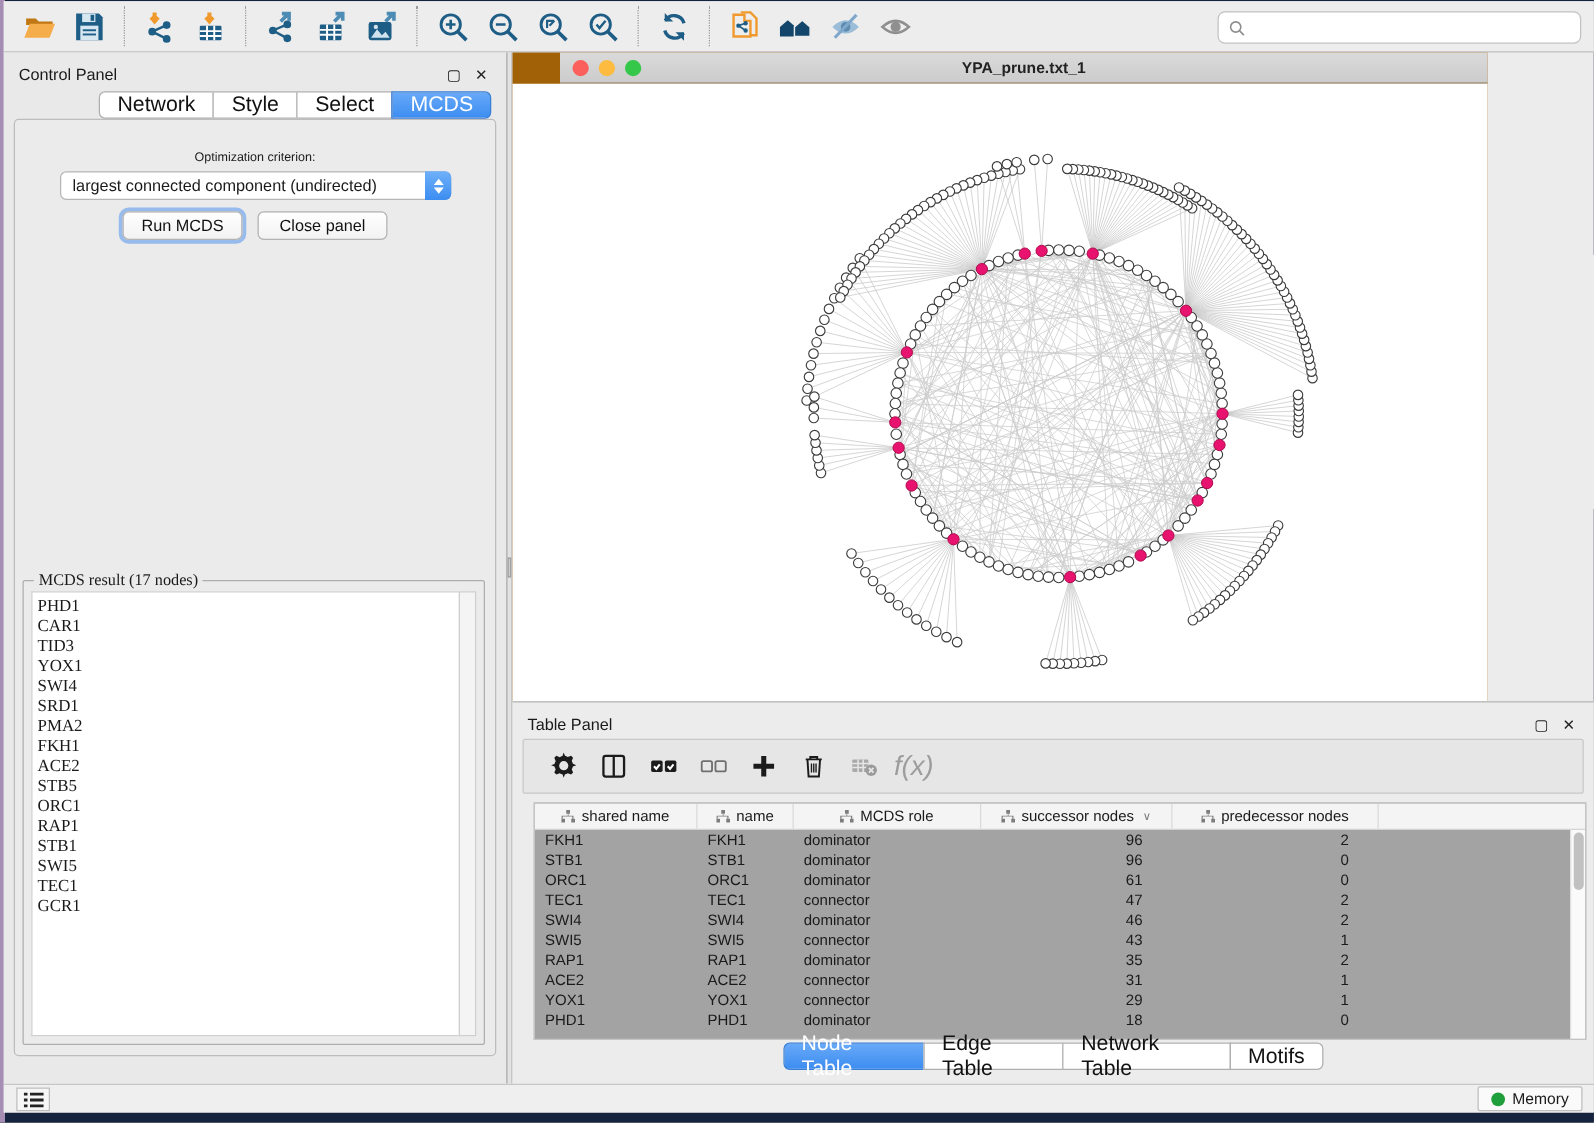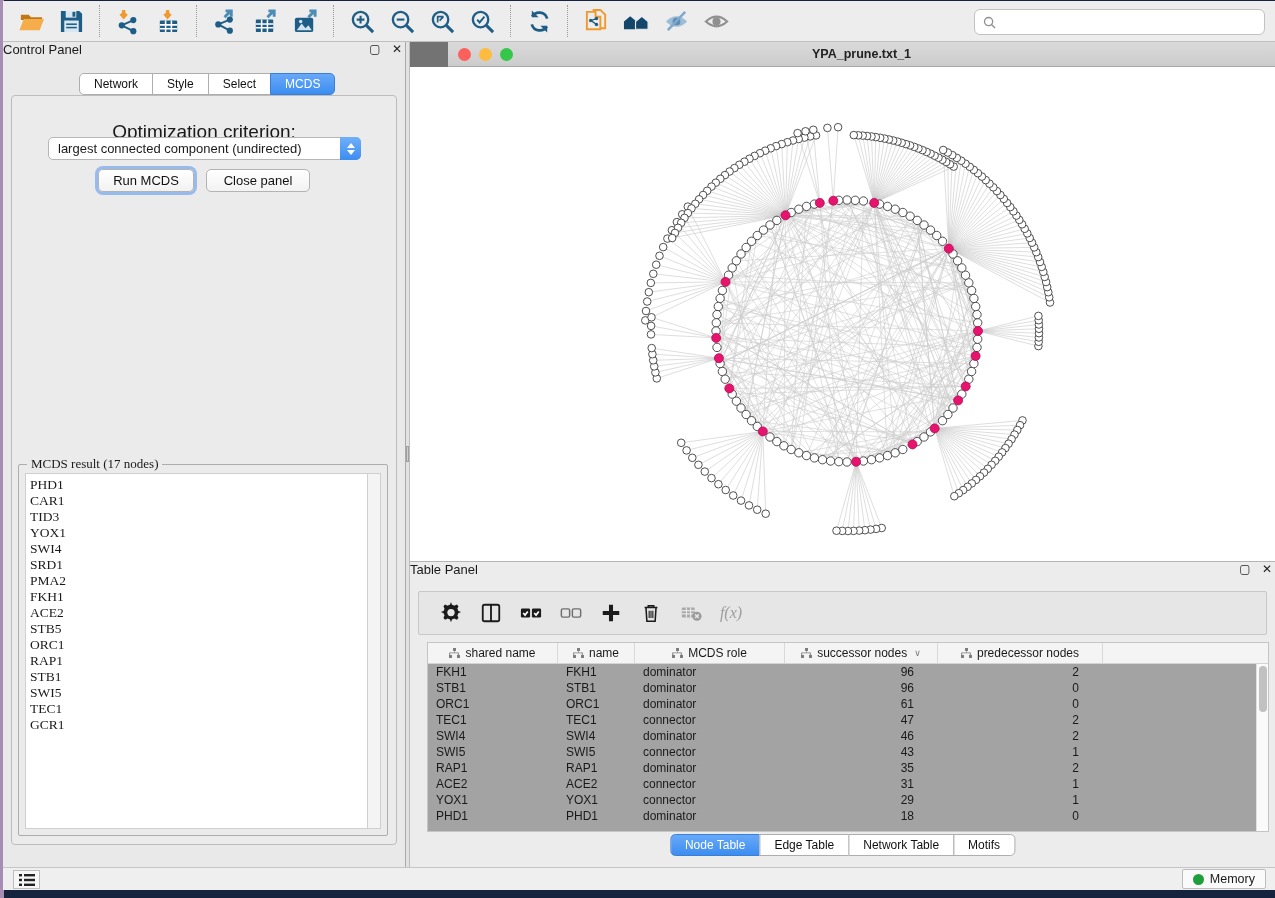--- a/index.html
+++ b/index.html
@@ -15,36 +15,36 @@
   .tb-group { display:flex; align-items:center; padding:0 8px; height:32px; }
   .tb-group + .tb-group { border-left:1px dotted #9a9a9a; }
   .tb-btn { width:40px; height:32px; display:flex; align-items:center; justify-content:center; cursor:pointer; }
   .tb-btn svg { width:27px; height:27px; }
   .search-wrap { position:absolute; right:10px; top:8px; width:291px; height:26px; background:#fff;
     border:1px solid #c2c2c2; border-radius:6px; display:flex; align-items:center; padding:0 8px; }
   .search-wrap svg { width:13px; height:13px; margin-right:6px; flex:none; }
   .search-wrap input { border:none; outline:none; flex:1; font:inherit; background:transparent; }
 
   
-  .panel-titlebar { height:25px; display:flex; align-items:flex-start; padding:0 0; font-size:13px; }
+  .panel-titlebar { height:25px; display:flex; align-items:flex-end; padding:0 12px; font-size:13px; }
   .panel-titlebar .spacer { flex:1; }
   .wicon { width:16px; text-align:center; font-size:12px; color:#222; cursor:pointer; margin-left:6px; }
 
   
   .control-panel { position:absolute; left:0; top:41px; width:402px; height:825px; background:#e9e9e9; }
   .seg { display:flex; position:absolute; }
   .seg .seg-btn { height:22px; padding:0 14px; background:#fff; border:1px solid #aeaeae; margin-left:-1px;
-    font-size:12px; display:flex; align-items:center; cursor:pointer; color:#111; }
+    font-size:17px; display:flex; align-items:center; cursor:pointer; color:#111; }
   .seg .seg-btn:first-child { border-radius:5px 0 0 5px; margin-left:0; }
   .seg .seg-btn:last-child { border-radius:0 5px 5px 0; }
   .seg .seg-btn.active { background:linear-gradient(#68a9f8,#3c8df1); border-color:#3a7fd6; color:#fff; }
   .cp-tabs { left:76px; top:31px; z-index:3; }
   .cp-body { position:absolute; left:8px; top:53px; width:386px; height:750px; background:#ebebeb;
     border:1px solid #bdbdbd; border-radius:4px; }
-  .opt-label { position:absolute; left:0; top:25px; width:100%; text-align:center; font-size:19px; }
+  .opt-label { position:absolute; left:0; top:25px; width:100%; text-align:center; font-size:10px; }
   .dropdown { position:absolute; left:36px; top:41px; width:313px; height:23px; background:#fff;
     border:1px solid #b6b6b6; border-radius:5px; display:flex; align-items:center; cursor:pointer; }
   .dropdown .dd-text { flex:1; padding-left:9px; font-size:13px; white-space:nowrap; overflow:hidden; }
   .dropdown .dd-stepper { width:21px; height:23px; margin:-1px -1px -1px 0; border-radius:0 5px 5px 0;
     background:linear-gradient(#6fb0f9,#3c8df1); display:flex; flex-direction:column; align-items:center; justify-content:center; gap:2px; }
   .dd-stepper .up { width:0; height:0; border-left:4px solid transparent; border-right:4px solid transparent; border-bottom:5px solid #fff; }
   .dd-stepper .dn { width:0; height:0; border-left:4px solid transparent; border-right:4px solid transparent; border-top:5px solid #fff; }
   .mac-btn { position:absolute; height:23px; background:linear-gradient(#ffffff,#f2f2f2); border:1px solid #b3b3b3;
     border-radius:5px; font-size:13px; padding:0 14px; cursor:pointer; color:#111;
     display:flex; align-items:center; justify-content:center; }
@@ -56,37 +56,37 @@
     border:1px solid #cfcfcf; border-right:none; overflow:hidden; padding:3px 0 0 4px; }
   .mcds-list div { font-size:13.5px; line-height:16px; }
   .mcds-scroll { position:absolute; top:8px; right:6px; width:14px; bottom:6px; background:#f4f4f4; border:1px solid #cfcfcf; }
 
   
   .vsplit { position:absolute; left:402px; top:41px; width:5px; height:825px; background:#e2e2e2;
     border-left:1px solid #a9a9a9; border-right:1px solid #bdbdbd; }
   .vsplit .grip { position:absolute; left:0; top:404px; width:3px; height:16px; background:#cfcfcf; border:1px solid #9f9f9f; }
 
   
-  .network-window { position:absolute; left:407px; top:41px; width:865px; height:519px; background:#737373;padding-left:38px; }
+  .network-window { position:absolute; left:407px; top:41px; width:780px; height:519px; background:#a16207;padding-left:38px; }
   .net-titlebar { height:25px; background:linear-gradient(#dadada,#cccccc); border-bottom:1px solid #a8a8a8;
     position:relative; display:flex; align-items:center; justify-content:center;
     font-size:12.5px; font-weight:bold; color:#222; }
   .lights { position:absolute; left:10px; top:6px; display:flex; gap:8px; }
   .light { width:13px; height:13px; border-radius:50%; }
   .net-canvas { position:absolute; left:0; top:25px; right:0; bottom:0; background:#fff; overflow:hidden; }
 
   
   .table-panel { position:absolute; left:407px; top:560px; width:865px; height:306px; background:#ececec;
     border-top:1px solid #b5b5b5; }
   .tp-toolbar { position:absolute; left:8px; top:29px; width:849px; height:44px; background:#e6e6e6;
     border:1px solid #c8c8c8; border-radius:2px; display:flex; align-items:center; padding-left:14px; gap:4px; }
   .tp-btn { width:36px; height:36px; display:flex; align-items:center; justify-content:center; cursor:pointer; }
   .tp-btn.disabled { cursor:default; }
   .tp-btn svg { width:22px; height:22px; }
-  .fx { font-family:Liberation Serif, serif; font-style:italic; font-size:16px; color:#9d9d9d; }
+  .fx { font-family:Liberation Sans, sans-serif; font-style:italic; font-size:22px; color:#9d9d9d; }
   .tp-table { position:absolute; left:17px; top:80px; width:842px; height:190px; background:#a3a3a3;
     border:1px solid #c4c4c4; }
   .thead { display:flex; height:21px; background:#f4f4f4; border-bottom:1px solid #d4d4d4; }
   .th { display:flex; align-items:center; justify-content:center; gap:5px; font-size:12px;
     border-right:1px solid #d9d9d9; height:100%; cursor:pointer; }
   .th svg { width:11px; height:11px; flex:none; }
   .th .sortv { color:#777; font-size:9px; margin-left:2px; }
   .trow { display:flex; height:16px; }
   .td { font-size:12px; line-height:16px; padding:0 8px; white-space:nowrap; overflow:hidden; }
   .td.num { text-align:right; padding-right:24px; }

